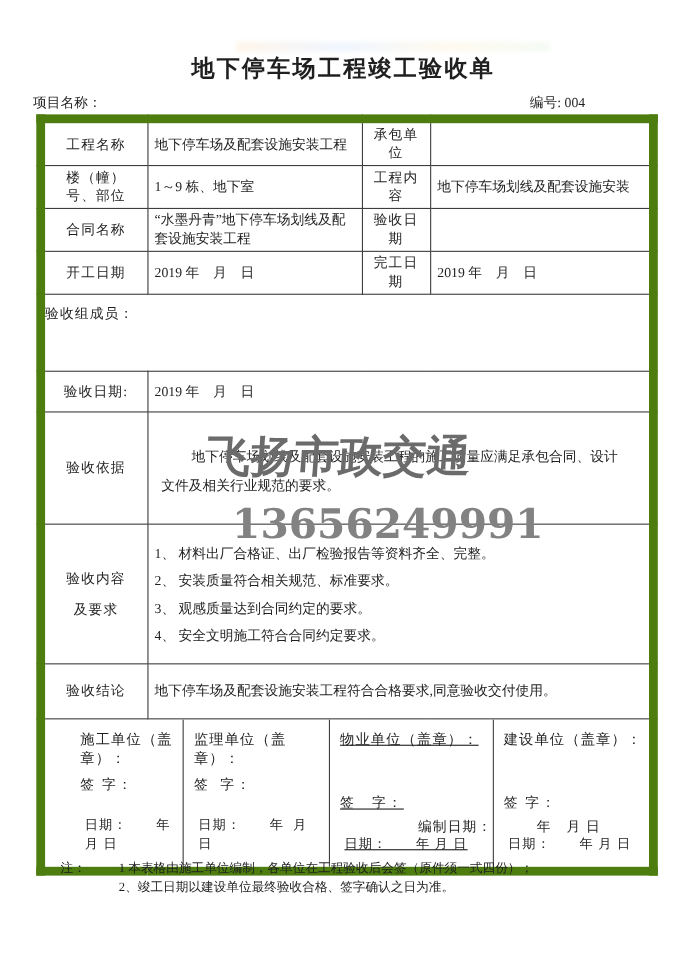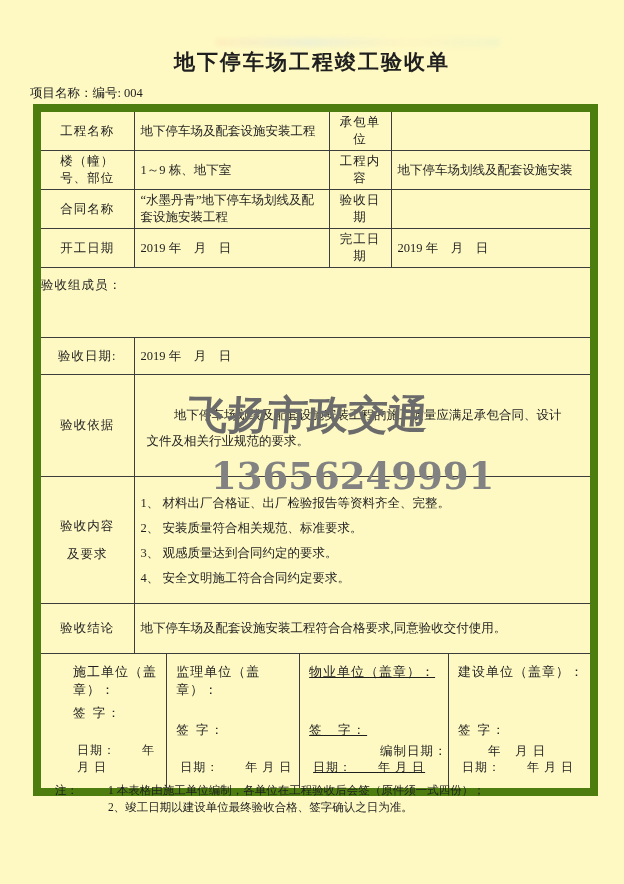--- a/index.html
+++ b/index.html
@@ -1,37 +1,37 @@
 <!DOCTYPE html>
 <html><head>
 <meta charset="utf-8">
 <style>
   html,body{margin:0;padding:0;background:#e8e8e8;}
   .page{
     position:relative;
     width:624px;height:884px;
-    background:#fef9c3;
+    background:#ffffff;
     margin:0 auto;
     font-family:"Liberation Serif","DejaVu Serif",serif;
     color:#1f1f1f;
     overflow:hidden;
   }
   
   .artifact{
     position:absolute;left:215px;top:38px;width:285px;height:9px;
     background:linear-gradient(90deg,rgba(255,215,170,.55),rgba(190,215,255,.5),rgba(255,235,190,.55),rgba(210,235,210,.5));
     filter:blur(2px);opacity:.45;
   }
   .title{
     position:absolute;top:48px;left:0;width:100%;
     text-align:center;font-size:21px;font-weight:bold;letter-spacing:2px;
   }
   .meta{
     position:absolute;top:85px;left:30px;width:560px;
-    display:flex;
+    display:flex;justify-content:space-between;
     font-size:12.5px;
   }
   .meta .doc-no{padding-right:58px;}
   table.form{
     position:absolute;top:104px;left:33px;width:557px;
     border-collapse:collapse;table-layout:fixed;
     font-size:12.5px;
   }
   table.form{border:8px solid #4d7c0f;}
   table.form td{
@@ -58,21 +58,21 @@
   
   tr.sig td.sig-wrap{height:134px;padding:0;vertical-align:top;}
   .sig-flex{display:flex;width:100%;height:100%;}
   .sig-box{
     box-sizing:border-box;
     display:flex;flex-direction:column;
     padding:9px 6px 6px 9px;
     border-right:1px solid #3d3d3d;
   }
   .sig-box:last-child{border-right:none;}
-  .b0{width:23%;padding-left:32px;} .b1{width:24.2%;} .b2{width:27.1%;text-decoration:underline;} .b3{width:25.7%;}
+  .b0{width:23%;padding-left:32px;} .b1{width:24.2%;font-family:Liberation Mono, monospace;} .b2{width:27.1%;text-decoration:underline;} .b3{width:25.7%;}
   .sig-title{font-size:13px;letter-spacing:1px;}
   .sig-spacer{flex:1;}
   .sig-sign{font-size:12.5px;letter-spacing:2px;margin-bottom:20px;}
   .sig-date{font-size:12px;letter-spacing:1px;margin-bottom:6px;padding-left:4px;}
   .prepared{
     position:absolute;top:743px;left:380px;
     font-size:12.5px;letter-spacing:1px;
   }
   .notes{
     position:absolute;top:782px;left:55px;width:520px;

